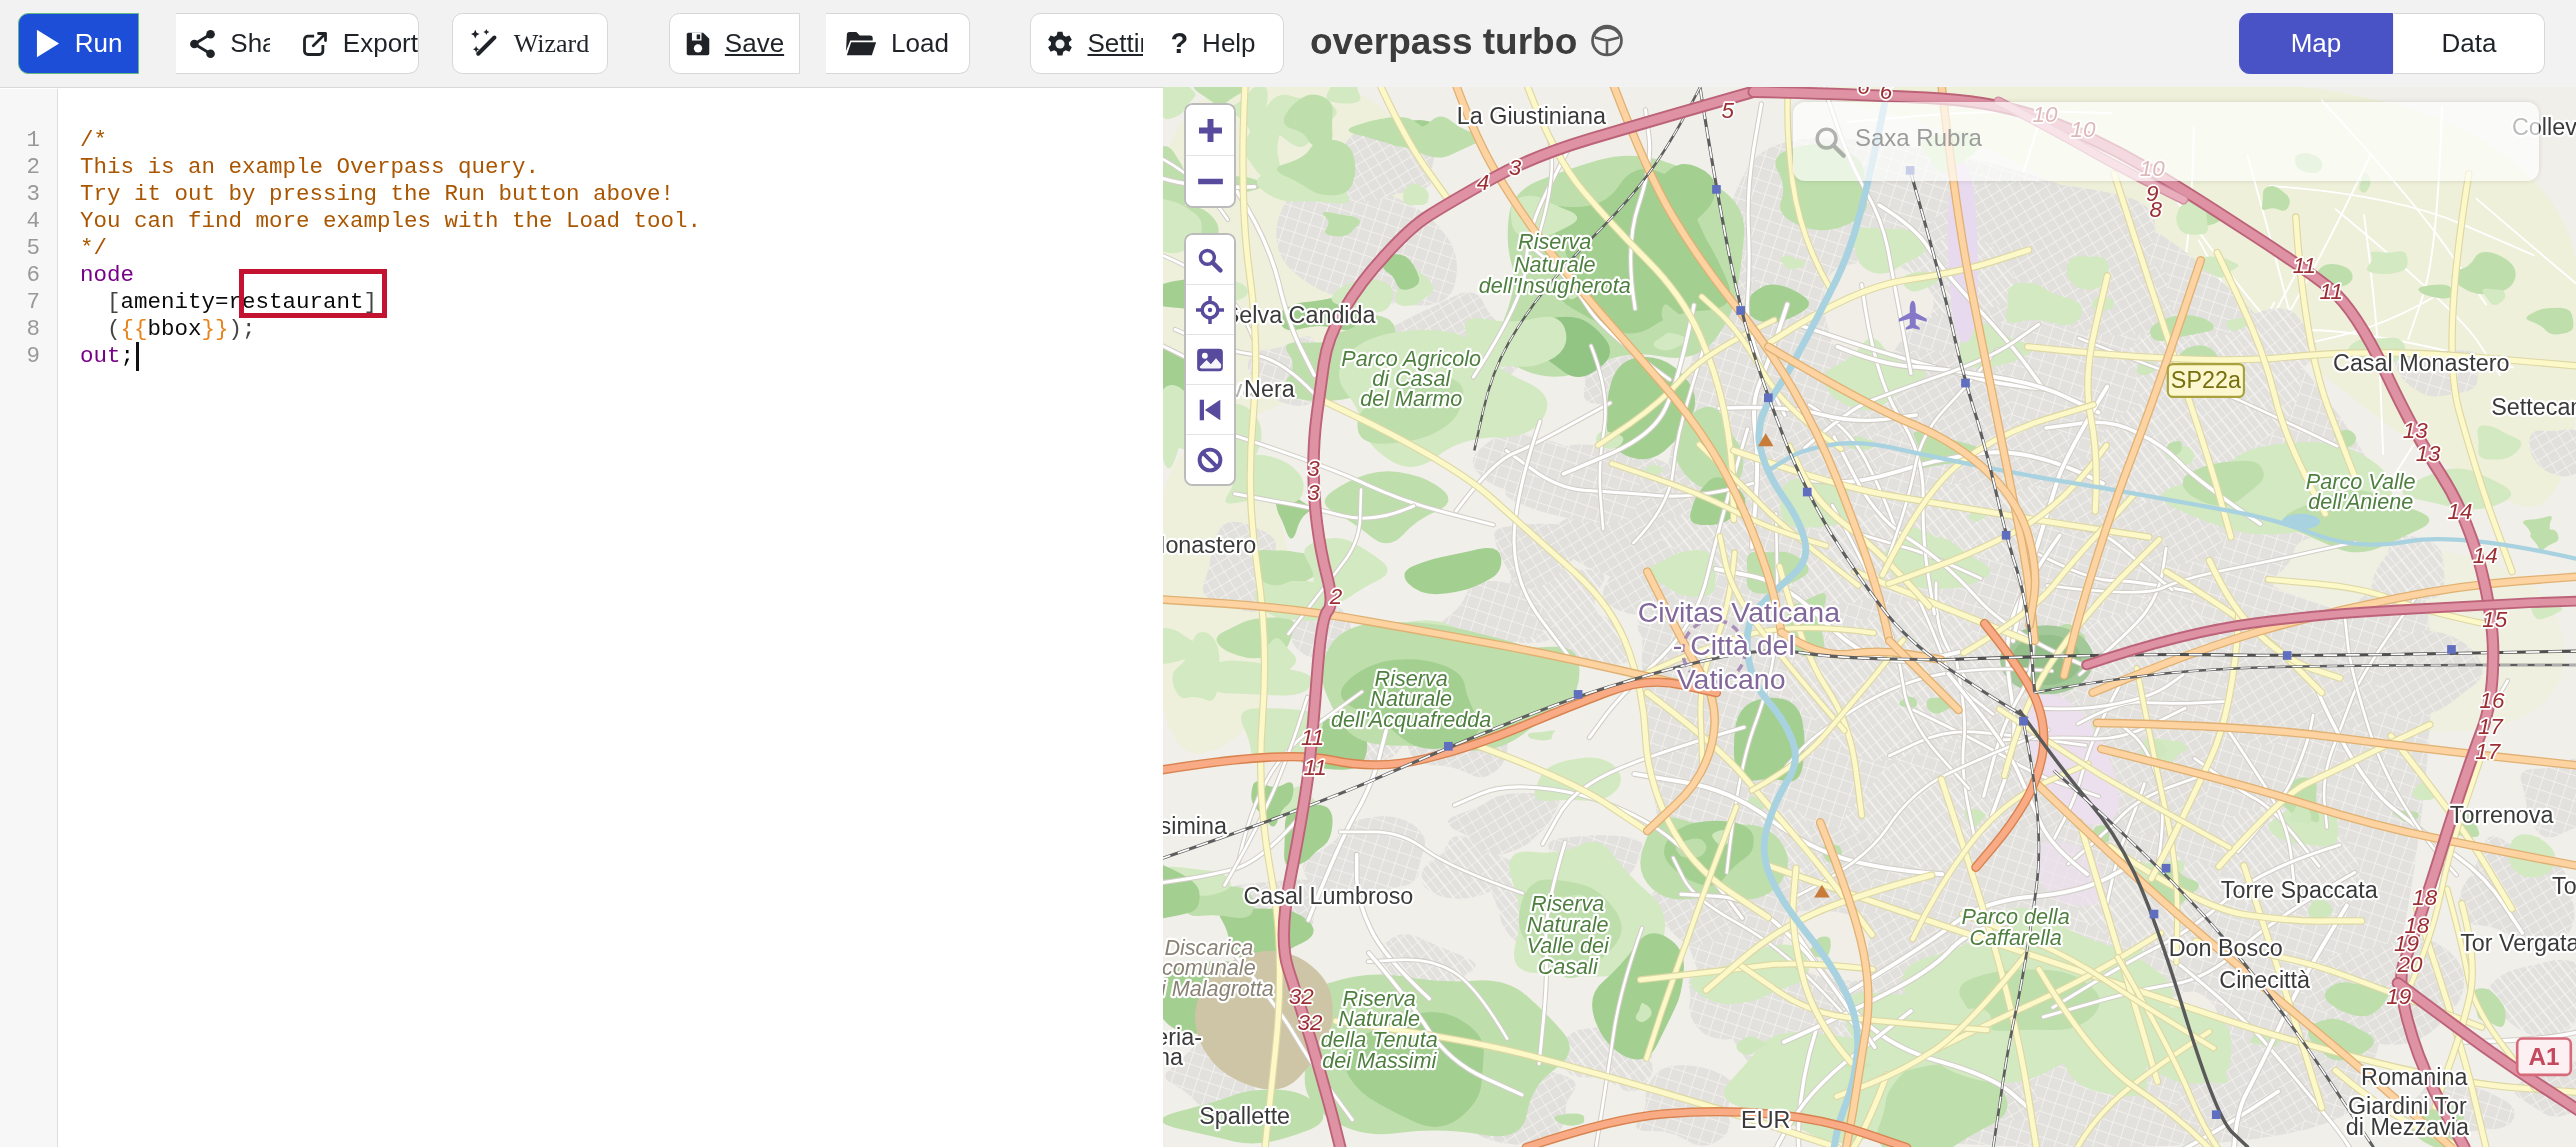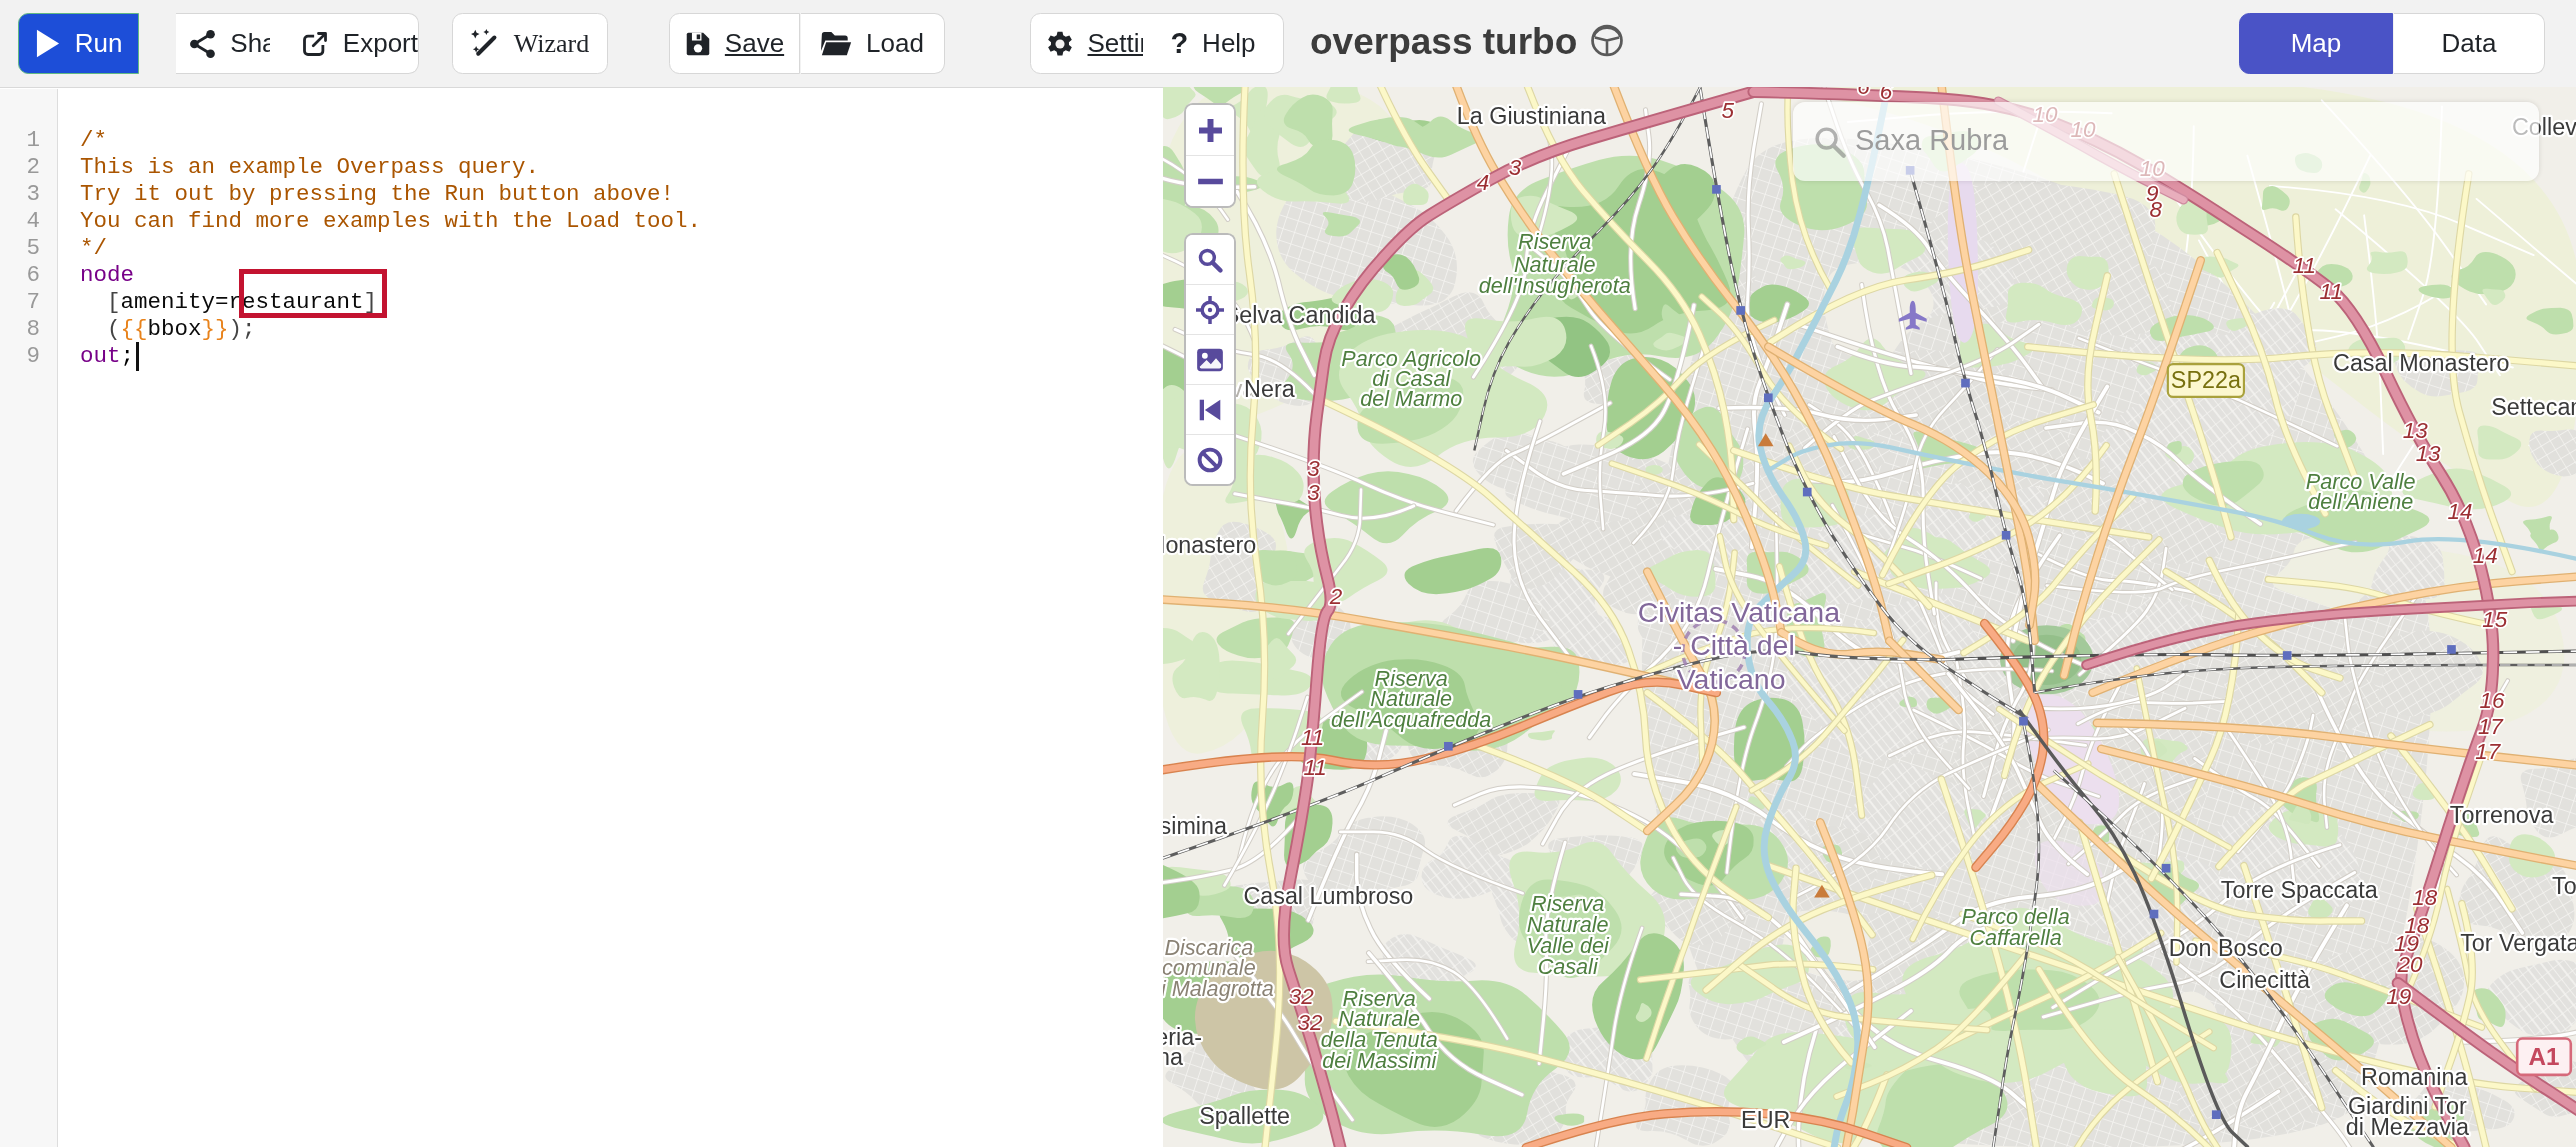--- a/index.html
+++ b/index.html
@@ -9,21 +9,21 @@
 .btn .ic{margin-right:14px;display:flex;align-items:center;}
 .grp-l{border-radius:10.4px 0 0 10.4px;text-decoration:underline;}
 .grp-m{border-left:none;border-radius:0;}
 .grp-r{border-left:none;border-radius:0 10.4px 10.4px 0;}
 .solo{border-radius:10.4px;}
 #run{left:18px;width:119px;background:#1d4ed8;border-color:#61b983;color:#fff;border-radius:10.4px 0 0 10.4px;}
 #share{left:140px;width:138px;margin-left:36px;}
 #export{left:270px;width:148px;justify-content:flex-end;}
 #wizard{left:452px;width:154px;font-family:Liberation Serif, serif;}
 #save{left:669px;width:129px;}
-#load{left:801px;width:143px;}
+#load{left:826px;width:143px;}
 #settings{left:1030px;width:165px;}
 #help{left:1143px;width:140px;}
 .title{position:absolute;left:1310px;top:21px;font-size:37px;font-weight:bold;color:#3c3c3c;letter-spacing:0px;}
 #mapbtn{left:2239px;width:152px;background:#4a53c6;border-color:#4a53c6;color:#fff;border-radius:10.4px 0 0 10.4px;}
 #databtn{left:2394px;width:150px;border-radius:0 10.4px 10.4px 0;border-left:none;}
 
 .editor{position:absolute;left:0;top:89px;width:1163px;height:1058px;background:#fff;}
 .gutter{position:absolute;left:0;top:0;width:57px;height:100%;background:#f7f7f7;border-right:1.7px solid #ddd;}
 .lnums{position:absolute;left:0;top:38px;width:40px;text-align:right;font-family:"Liberation Mono",monospace;font-size:22.5px;line-height:27px;color:#999;}
 .code{position:absolute;left:80px;top:38px;font-family:"Liberation Mono",monospace;font-size:22.5px;line-height:27px;color:#000;white-space:pre;}
@@ -38,21 +38,21 @@
 .map{position:absolute;left:1163px;top:87px;width:1413px;height:1060px;overflow:hidden;background:#f1efe9;}
 .mapsvg{position:absolute;left:0;top:0;}
 
 .lctl{position:absolute;background:#fff;border:2.6px solid rgba(150,150,150,.65);border-radius:8.7px;overflow:hidden;}
 .lbtn{width:48px;height:49px;display:flex;align-items:center;justify-content:center;background:#fff;border-bottom:1.7px solid #e4e4e4;}
 .lbtn:last-child{border-bottom:none;}
 #zoomctl{left:21px;top:16.4px;}
 #zoomctl .lbtn{height:50px;}
 #toolctl{left:21px;top:146px;}
 .searchbox{position:absolute;left:630px;top:14.7px;width:746px;height:79px;background:rgba(255,255,255,0.66);border-radius:12px;box-shadow:0 0 5.2px rgba(0,0,0,0.12);}
-.searchtxt{position:absolute;left:62px;top:22.5px;font-size:29px;color:#9c9c9c;}
+.searchtxt{position:absolute;left:62px;top:22.5px;font-size:24px;color:#9c9c9c;}
 .sico{position:absolute;left:19px;top:22.5px;opacity:.55;}
 </style>
 </head>
 <body>
 <div class="toolbar">
   <div class="btn" id="run"><span class="ic">
         <svg width="26" height="29" viewBox="0 0 30 34">
           <path d="M2 1 L28 17 L2 33 Z" fill="#fff"></path>
         </svg>
       </span>Run</div>

